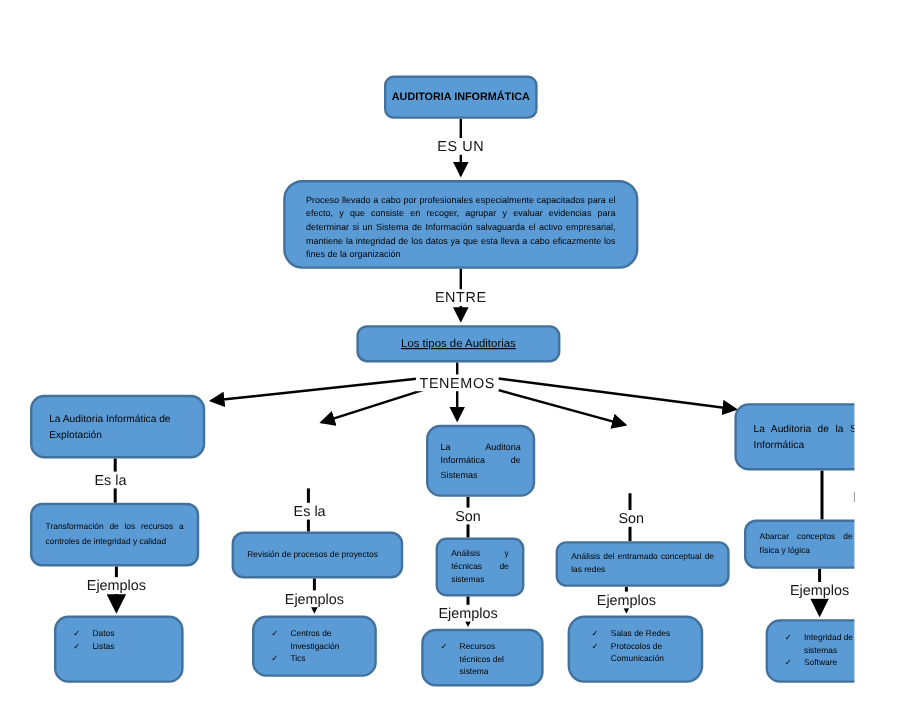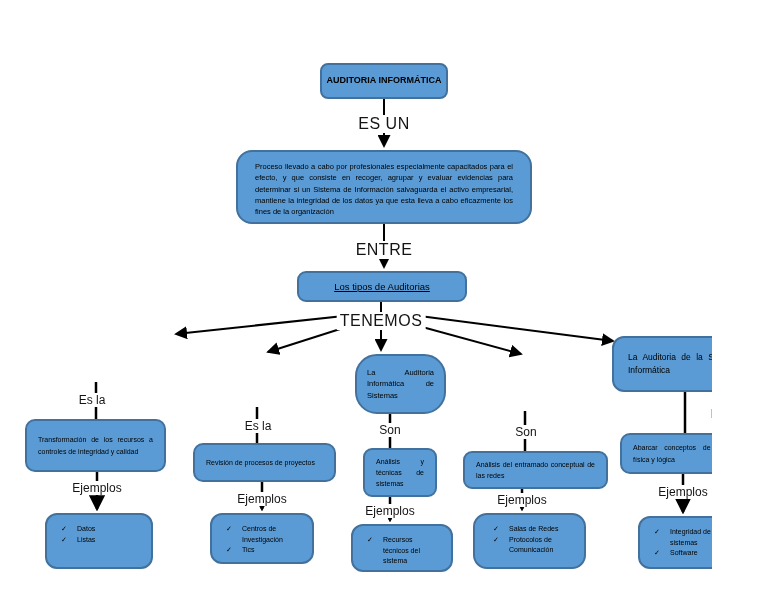--- a/index.html
+++ b/index.html
@@ -13,21 +13,21 @@
     background:#5b9bd5; border:2px solid #41719c; border-radius:12px;
     color:#000;
   }
   .node.center { display:flex; align-items:center; justify-content:center; text-align:center; }
   .node.vcenter { display:flex; align-items:center; }
   .lbl {
     position:absolute; z-index:3; transform:translateX(-50%);
     background:#ffffff; padding:0 3px; white-space:nowrap;
     font-size:12px; color:#141414;
   }
-  .lbl.caps { font-size:16px; letter-spacing:0.5px; }
+  .lbl.caps { font-size:12px; letter-spacing:0.5px; }
   .title-box { font-weight:bold; font-size:9px; line-height:1.7; }
   .desc-box  { font-size:7.5px; line-height:1.5; padding:9px 17px; text-align:justify; border-radius:16px; }
   .tipos-box { font-size:9.5px; border-radius:9px;text-decoration:underline; }
   .hdr { font-size:8.5px; line-height:1.5; padding:6px 12px 6px 14px; }
   .hdr.just { text-align:justify; }
   .hdr.small { font-size:7.5px; padding:7px 10px; }
   .det { font-size:7px; line-height:1.6; padding:7px 11px; text-align:justify; border-radius:10px; }
   .examples ul { list-style:none; margin:0; padding:9px 6px 6px 14px; }
   .examples li { display:flex; font-size:7px; line-height:1.5; }
   .chk { width:16px; flex:0 0 16px; text-align:left; }
@@ -74,20 +74,23 @@
   <div class="lbl caps" style="left:384px; top:94px;">ES UN</div>
 
   <div class="node desc-box" style="left:236px; top:129px; width:296px; height:74px;">Proceso llevado a cabo por profesionales especialmente capacitados para el efecto, y que consiste en recoger, agrupar y evaluar evidencias para determinar si un Sistema de Información salvaguarda el activo empresarial, mantiene la integridad de los datos ya que esta lleva a cabo eficazmente los fines de la organización</div>
 
   <div class="lbl caps" style="left:384px; top:220px;">ENTRE</div>
 
   <div class="node center tipos-box" style="left:297px; top:250px; width:170px; height:31px;">Los tipos de Auditorias</div>
 
   <div class="lbl caps" style="left:381px; top:291px;">TENEMOS</div>
 
+  <div class="node vcenter hdr" style="left:25px; top:308px; width:146px; height:53px;">
+      <span>La Auditoria Informática de Explotación</span>
+    </div>
   <div class="lbl" style="left:92px; top:372px;">Es la</div>
   <div class="node vcenter det" style="left:25px; top:398px; width:141px; height:53px;">
       <span>Transformación de los recursos a controles de integridad y calidad</span>
     </div>
   <div class="lbl" style="left:97px; top:460px;">Ejemplos</div>
   <div class="node examples" style="left:45px; top:492px; width:108px; height:56px;">
     <ul>
       <li>
           <span class="chk">✓</span>
           <span>Datos</span>
@@ -110,21 +113,21 @@
           <span class="chk">✓</span>
           <span>Centros de Investigación</span>
         </li>
       <li>
           <span class="chk">✓</span>
           <span>Tics</span>
         </li>
     </ul>
   </div>
 
-  <div class="node vcenter hdr small just" style="left:355px; top:333px; width:91px; height:60px; border-radius:22px;">
+  <div class="node vcenter hdr small just" style="left:355px; top:333px; width:91px; height:60px; border-radius:12px;">
       <span>La Auditoria Informática de Sistemas</span>
     </div>
   <div class="lbl" style="left:390px; top:402px;">Son</div>
   <div class="node vcenter det" style="left:363px; top:427px; width:74px; height:49px; border-radius:9px;">
       <span>Análisis y técnicas de sistemas</span>
     </div>
   <div class="lbl" style="left:390px; top:483px;">Ejemplos</div>
   <div class="node examples" style="left:351px; top:503px; width:102px; height:48px;">
     <ul style="padding-right:20px;">
       <li>

